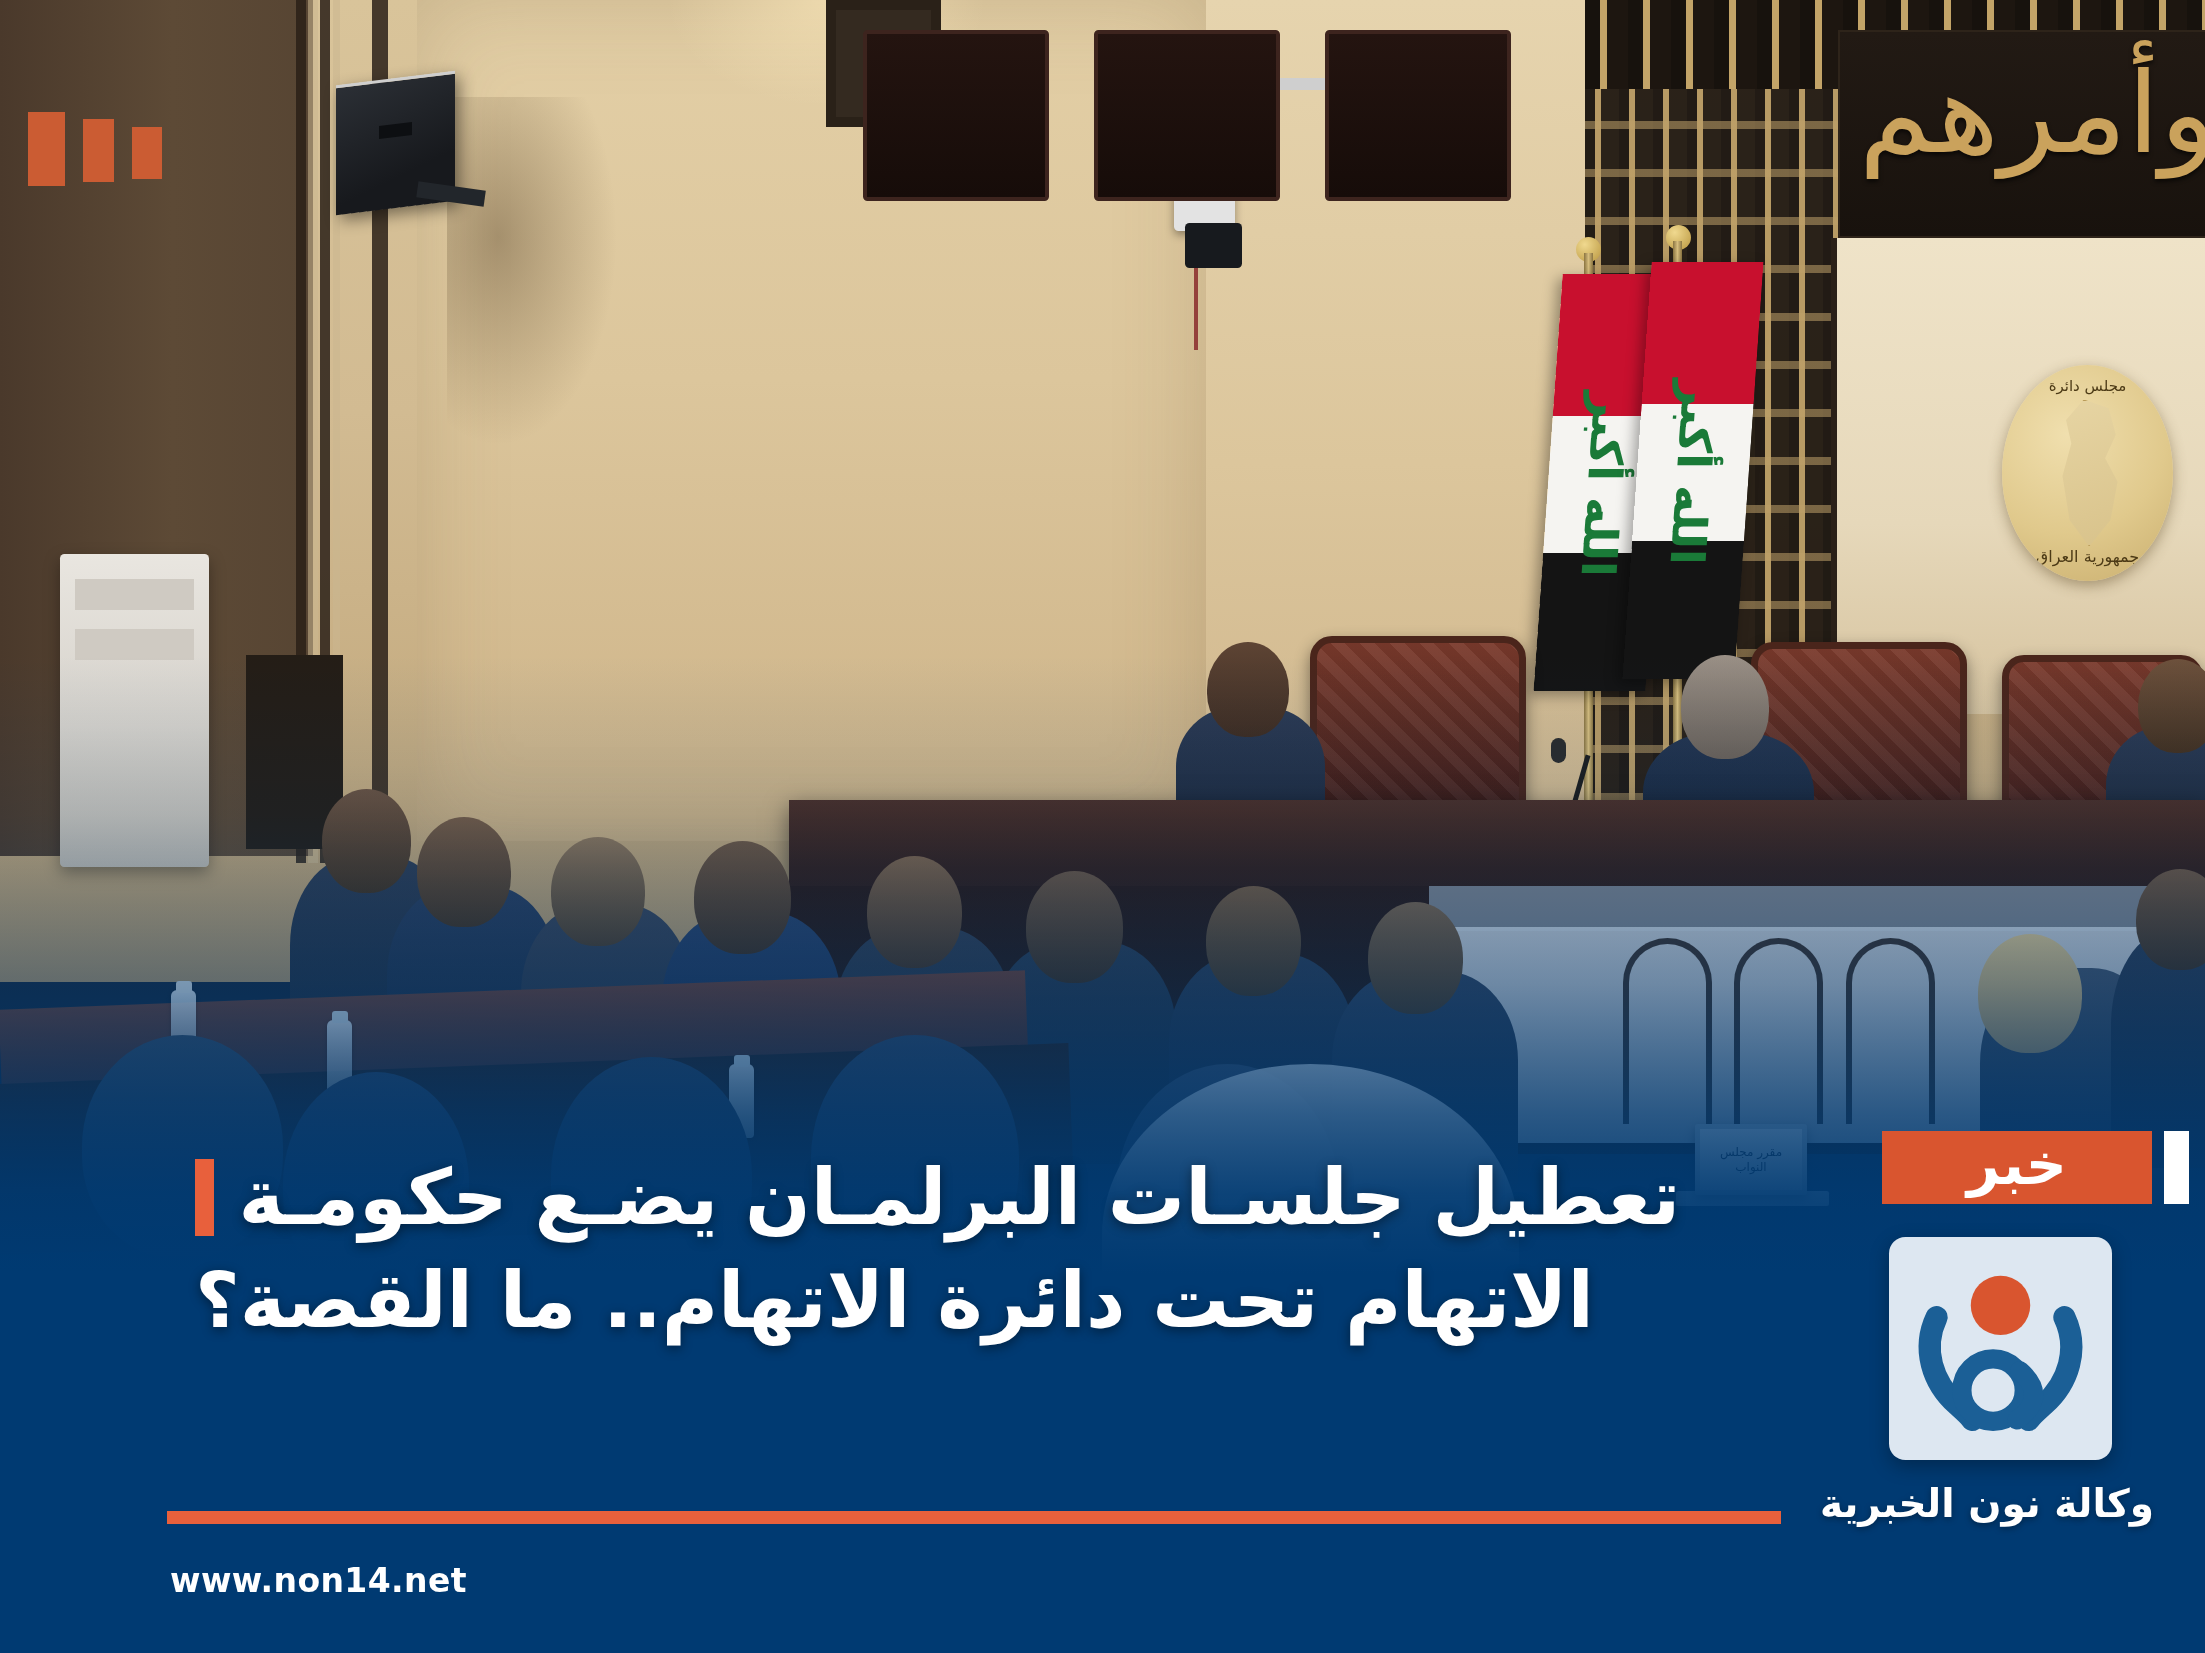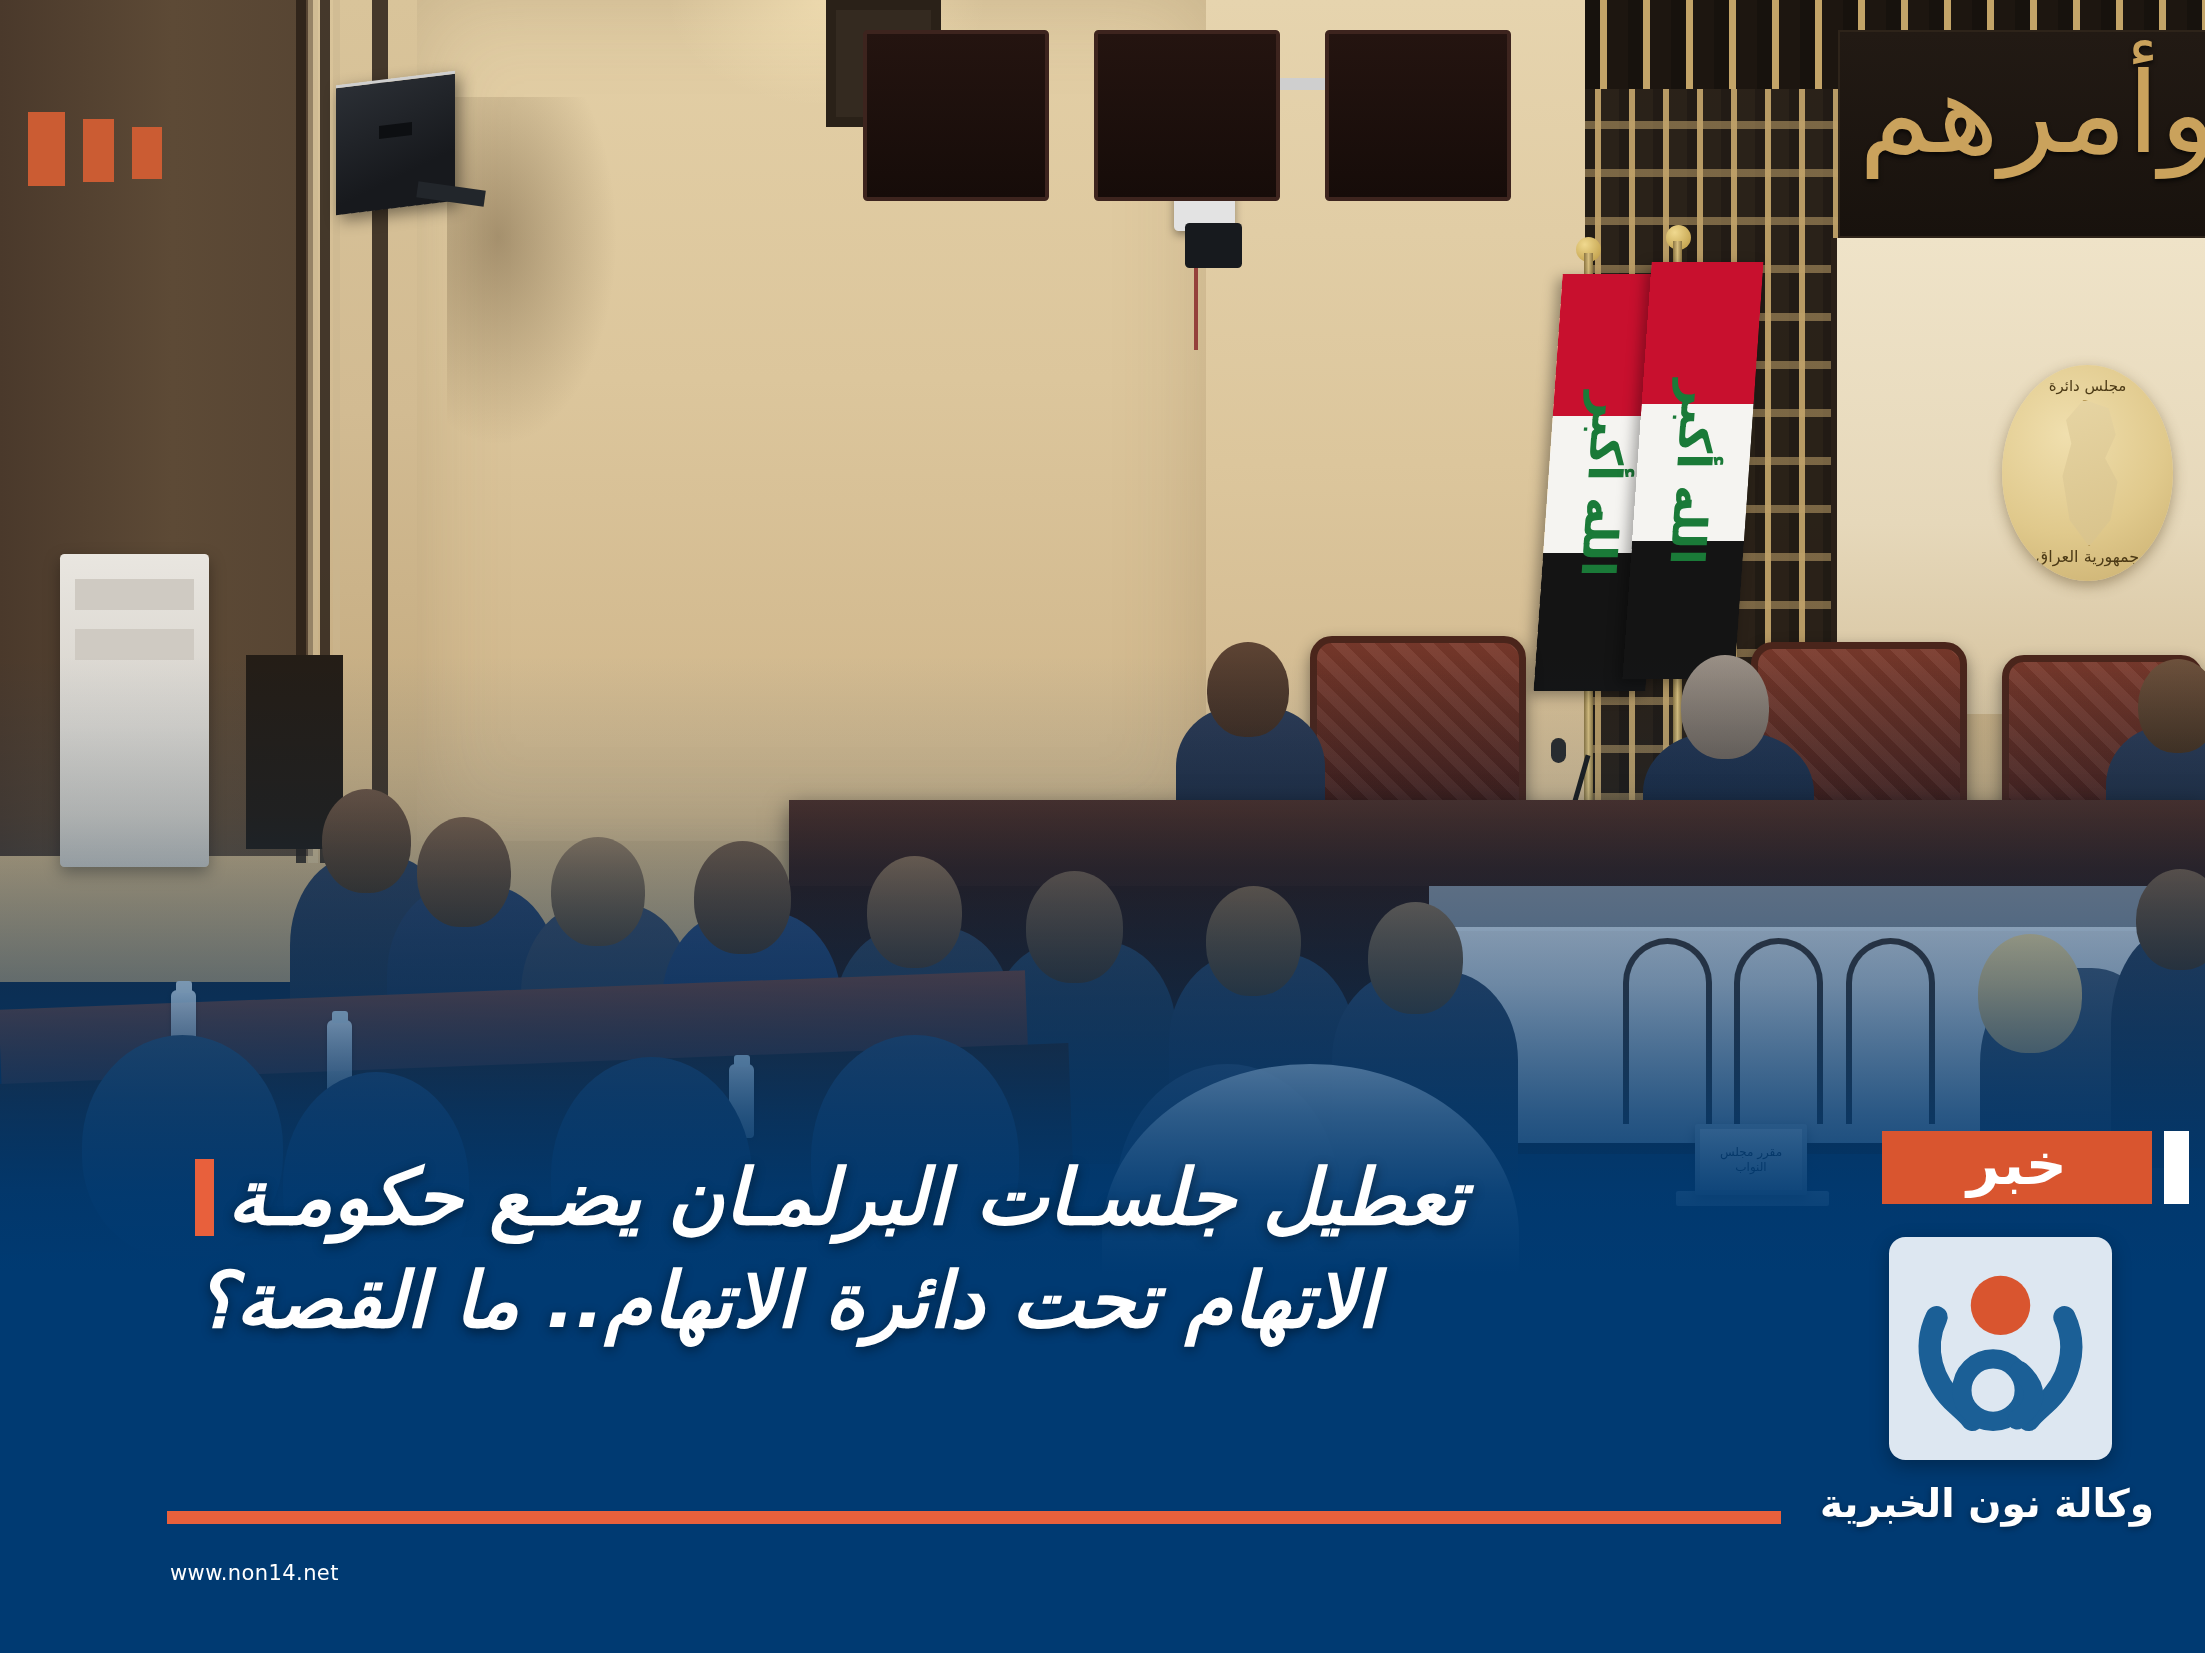--- a/index.html
+++ b/index.html
@@ -272,21 +272,21 @@
   #brandmark .bar{background:#cb5c33;display:block;}
   #brandmark .b1{width:37px;height:74px;}
   #brandmark .b2{width:31px;height:63px;margin-top:7.4px;}
   #brandmark .b3{width:30px;height:52px;margin-top:15px;}
 
   
   #headline{
     position:absolute;right:387px;top:1146px;width:1623px;
     direction:rtl;text-align:right;
   }
-  .hl-row{display:flex;align-items:center;justify-content:flex-end;gap:13px;font-style:italic;}
+  .hl-row{display:flex;align-items:center;justify-content:flex-end;gap:24px;}
   .hl-line{
     color:#ffffff;
     font-size:77px;
     font-weight:bold;
     line-height:1.34;
     letter-spacing:-0.7px;
     text-shadow:0 3px 12px rgba(0,0,0,.45);
     white-space:nowrap;
   }
   #hl-accent{
@@ -317,21 +317,21 @@
     color:#ffffff;font-size:39px;font-weight:bold;direction:rtl;
     text-shadow:0 1.5px 6px rgba(0,0,0,.35);
   }
 
   
   #divider{
     position:absolute;left:167px;top:1511px;width:1614px;height:13.4px;background:#e8603c;
   }
   #site-url{
     position:absolute;left:170px;top:1561px;
-    color:#ffffff;font-size:21px;font-weight:normal;letter-spacing:0.4px;
+    color:#ffffff;font-size:33px;font-weight:bold;letter-spacing:0.4px;
     font-family:"DejaVu Sans","Liberation Sans",sans-serif;
   }
 </style>
 </head>
 <body>
 
 <div id="card">
 
   <div id="photo">
 

